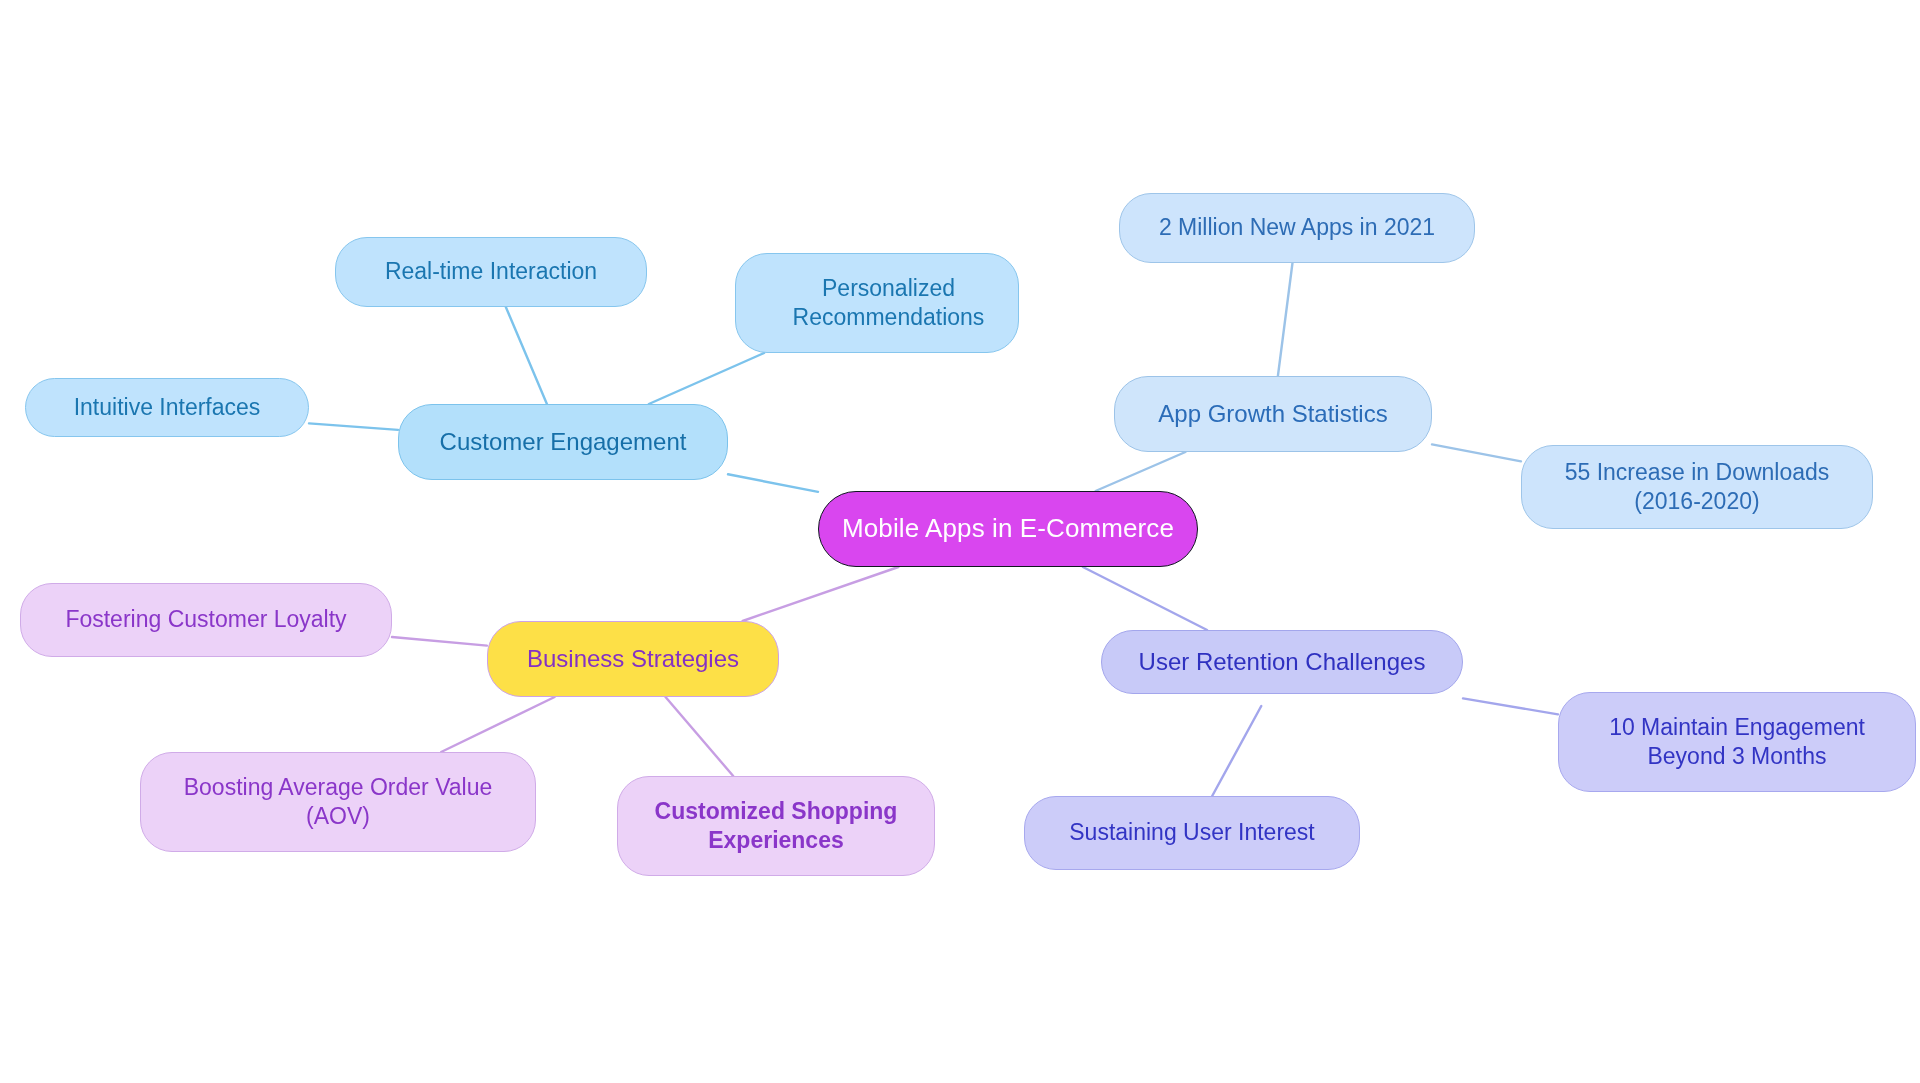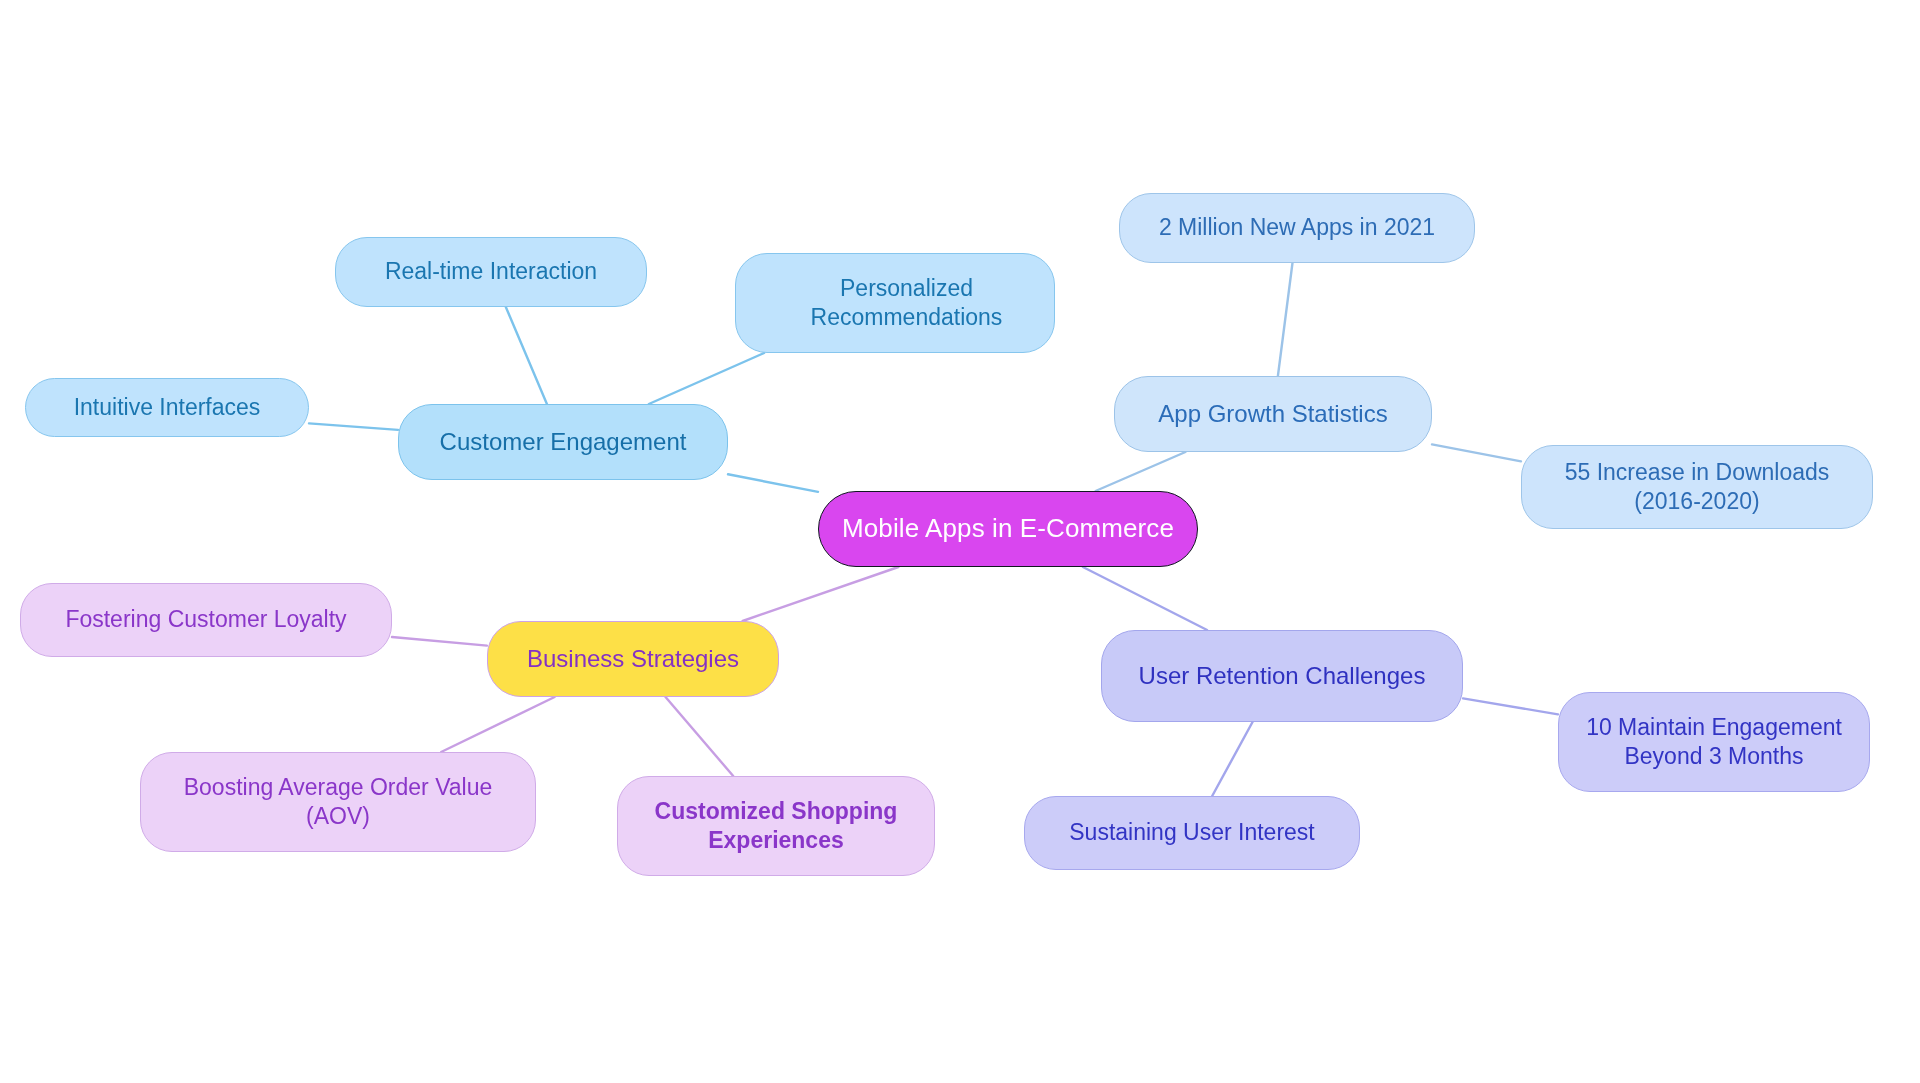--- a/index.html
+++ b/index.html
@@ -110,31 +110,31 @@
       <line x1="554.6083916083916" y1="697" x2="441.1468531468531" y2="752" stroke="#c79ee3" stroke-width="2.4" stroke-linecap="round"></line>
       <line x1="665.5389221556886" y1="697" x2="733.185628742515" y2="776" stroke="#c79ee3" stroke-width="2.4" stroke-linecap="round"></line>
       <line x1="1082.9064748201438" y1="567" x2="1207.0935251798562" y2="630" stroke="#a3a6ec" stroke-width="2.4" stroke-linecap="round"></line>
       <line x1="1463" y1="698.3718820861678" x2="1558" y2="714.3129251700681" stroke="#a3a6ec" stroke-width="2.4" stroke-linecap="round"></line>
       <line x1="1261.2727272727273" y1="706" x2="1212.1818181818182" y2="796" stroke="#a3a6ec" stroke-width="2.4" stroke-linecap="round"></line>
     </svg>
   <div id="node-layer">
       <div class="node node-root" style="left: 818px; top: 491px; width: 380px; height: 76px;"><span>Mobile Apps in E-Commerce</span></div>
       <div class="node node-branch tone-blue-branch" style="left: 398px; top: 404px; width: 330px; height: 76px;"><span>Customer Engagement</span></div>
       <div class="node node-leaf tone-blue-leaf" style="left: 335px; top: 237px; width: 312px; height: 70px;"><span>Real-time Interaction</span></div>
-      <div class="node node-leaf tone-blue-leaf" style="left: 735px; top: 253px; width: 320px; height: 100px; padding-left: 23px;"><span>Personalized
+      <div class="node node-leaf tone-blue-leaf" style="left: 735px; top: 253px; width: 284px; height: 100px; padding-left: 23px;"><span>Personalized
 Recommendations</span></div>
       <div class="node node-leaf tone-blue-leaf" style="left: 25px; top: 378px; width: 284px; height: 59px;"><span>Intuitive Interfaces</span></div>
       <div class="node node-branch tone-skyblue-branch" style="left: 1114px; top: 376px; width: 318px; height: 76px;"><span>App Growth Statistics</span></div>
       <div class="node node-leaf tone-skyblue-leaf" style="left: 1119px; top: 193px; width: 356px; height: 70px;"><span>2 Million New Apps in 2021</span></div>
       <div class="node node-leaf tone-skyblue-leaf" style="left: 1521px; top: 445px; width: 352px; height: 84px; justify-content: center;"><span>55 Increase in Downloads
 (2016-2020)</span></div>
       <div class="node node-branch tone-violet-branch" style="left: 487px; top: 621px; width: 292px; height: 76px;"><span>Business Strategies</span></div>
       <div class="node node-leaf tone-violet-leaf" style="left: 20px; top: 583px; width: 372px; height: 74px;"><span>Fostering Customer Loyalty</span></div>
       <div class="node node-leaf tone-violet-leaf" style="left: 140px; top: 752px; width: 396px; height: 100px;"><span>Boosting Average Order Value
 (AOV)</span></div>
       <div class="node node-leaf tone-violet-leaf" style="left: 617px; top: 776px; width: 318px; height: 100px; font-weight: bold;"><span>Customized Shopping
 Experiences</span></div>
-      <div class="node node-branch tone-indigo-branch" style="left: 1101px; top: 630px; width: 362px; height: 92px; text-align: right;"><span>User Retention Challenges</span></div>
-      <div class="node node-leaf tone-indigo-leaf" style="left: 1558px; top: 692px; width: 312px; height: 100px;"><span>10 Maintain Engagement
+      <div class="node node-branch tone-indigo-branch" style="left: 1101px; top: 630px; width: 362px; height: 64px; text-align: right;"><span>User Retention Challenges</span></div>
+      <div class="node node-leaf tone-indigo-leaf" style="left: 1558px; top: 692px; width: 358px; height: 100px;"><span>10 Maintain Engagement
 Beyond 3 Months</span></div>
       <div class="node node-leaf tone-indigo-leaf" style="left: 1024px; top: 796px; width: 336px; height: 74px;"><span>Sustaining User Interest</span></div>
     </div>
 </div>
 
 </body></html>

